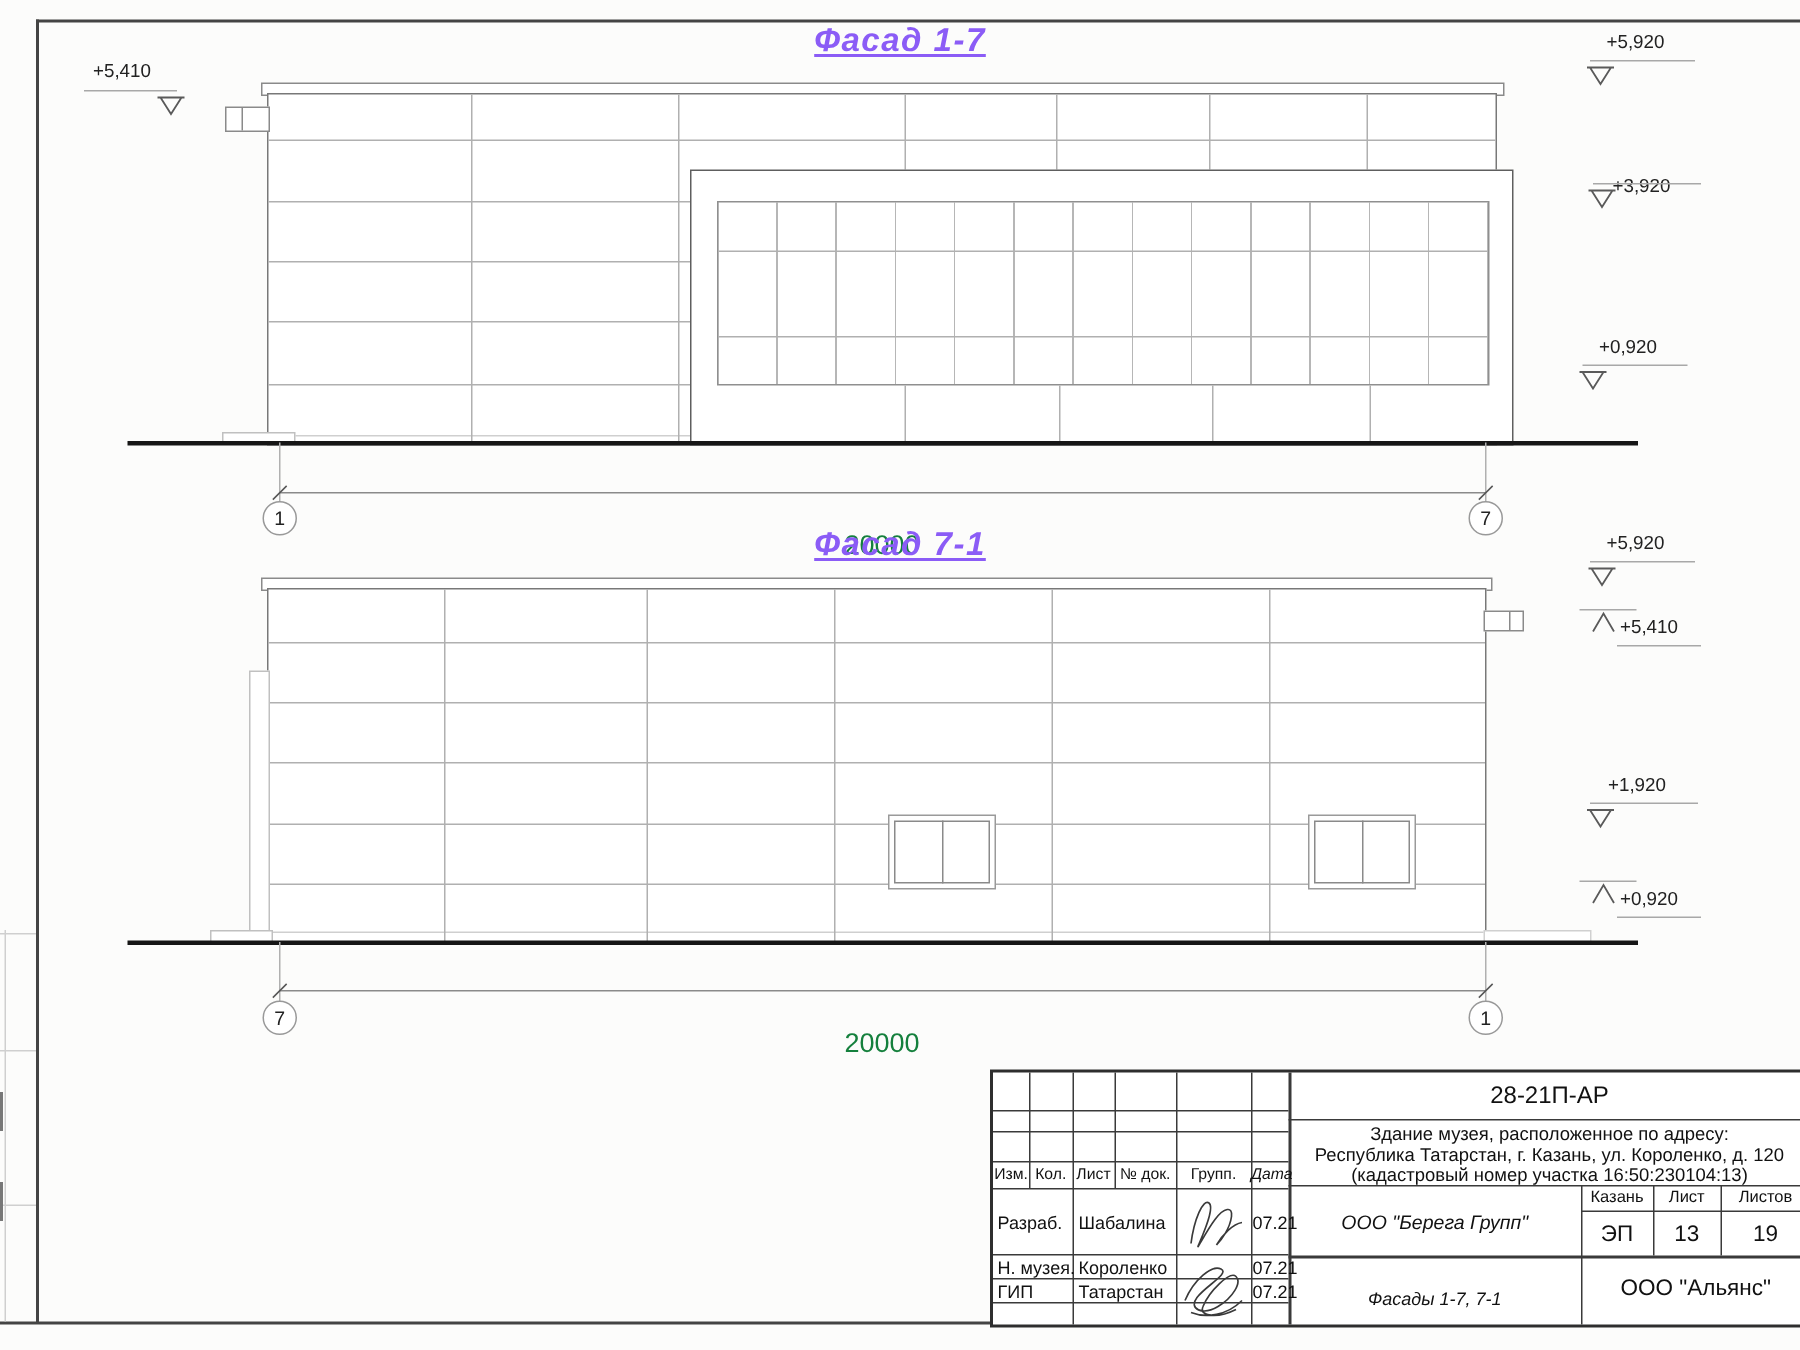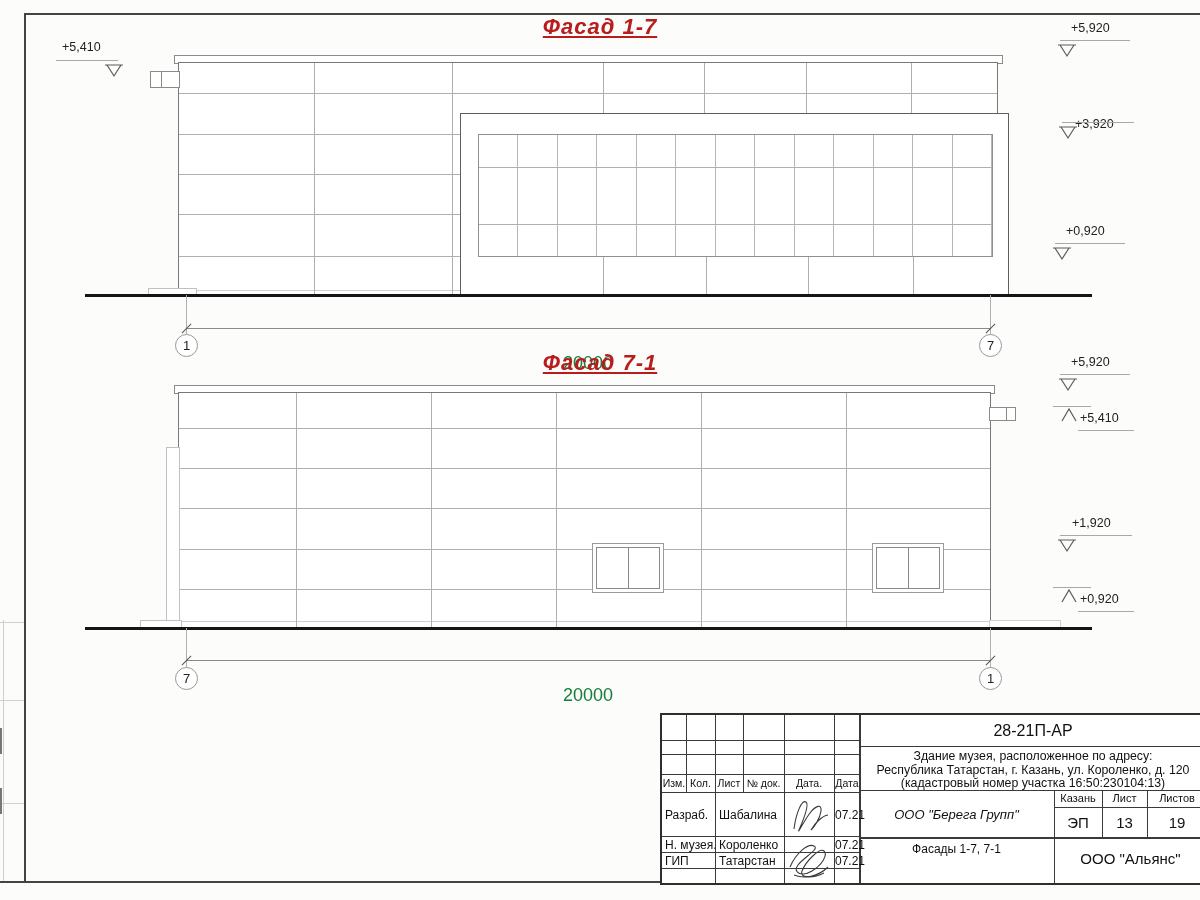--- a/index.html
+++ b/index.html
@@ -11,21 +11,21 @@
   .hline{position:absolute;height:0;border-top:1px solid #b0b0b0;}
   .vline{position:absolute;width:0;border-left:1px solid #b0b0b0;}
   .dark{border-color:#444;}
   .mid{border-color:#8a8a8a;}
   .xlight{border-color:#cfcfcf;}
   .ground{position:absolute;height:3px;background:#161616;}
   .volume{position:absolute;background:#fff;border:1px solid #787878;}
   .cap{position:absolute;background:#fff;border:1px solid #8a8a8a;}
   .facade-title{
     position:absolute;text-align:center;font-size:22px;font-weight:bold;font-style:italic;
-    text-decoration:underline;color:#b91c1c;letter-spacing:1px;
+    text-decoration:underline;color:#8b5cf6;letter-spacing:1px;
   }
   .elev-text{position:absolute;font-size:12.5px;color:#222;white-space:nowrap;}
   .elev-line{position:absolute;height:0;border-top:1px solid #a8a8a8;}
   .dim-label{position:absolute;font-size:18px;color:#15803d;text-align:center;margin-top:48px;}
   .dim-line{position:absolute;height:0;border-top:1px solid #8a8a8a;}
   .dim-tick{position:absolute;width:13px;height:0;border-top:1.5px solid #555;transform:rotate(-45deg);}
   .axis-circle{
     position:absolute;width:21px;height:21px;border:1px solid #999;border-radius:50%;
     background:#fff;font-size:13px;color:#222;display:flex;align-items:center;justify-content:center;
   }
@@ -212,22 +212,22 @@
     <div class="hl" style="left:0;top:59px;width:197px;"></div>
     <div class="hl" style="left:0;top:77px;width:197px;"></div>
     <div class="hl" style="left:0;top:121px;width:197px;"></div>
     <div class="hl" style="left:0;top:137px;width:197px;"></div>
     <div class="hl" style="left:0;top:153px;width:197px;"></div>
 
     <div class="cell-text ctr" style="left:0;top:62px;width:24px;font-size:10.5px;">Изм.</div>
     <div class="cell-text ctr" style="left:24px;top:62px;width:29px;font-size:10.5px;">Кол.</div>
     <div class="cell-text ctr" style="left:53px;top:62px;width:28px;font-size:10.5px;">Лист</div>
     <div class="cell-text ctr" style="left:81px;top:62px;width:41px;font-size:10.5px;">№ док.</div>
-    <div class="cell-text ctr" style="left:122px;top:62px;width:50px;font-size:10.5px;">Дата.</div>
-    <div class="cell-text ctr" style="left:172px;top:62px;width:26px;font-size:10.5px;">Дата</div>
+    <div class="cell-text ctr" style="left:122px;top:62px;width:50px;font-size:10.5px;">Групп.</div>
+    <div class="cell-text ctr" style="left:172px;top:62px;width:26px;font-size:10.5px;font-style:italic;">Дата</div>
 
     <div class="cell-text" style="left:3px;top:93px;text-align:right;">Разраб.</div>
     <div class="cell-text" style="left:57px;top:93px;">Шабалина</div>
     <div class="cell-text" style="left:173px;top:93px;">07.21</div>
     <div class="cell-text" style="left:3px;top:123px;">Н. музея.</div>
     <div class="cell-text" style="left:57px;top:123px;">Короленко</div>
     <div class="cell-text" style="left:173px;top:123px;">07.21</div>
     <div class="cell-text" style="left:3px;top:139px;">ГИП</div>
     <div class="cell-text" style="left:57px;top:139px;">Татарстан</div>
     <div class="cell-text" style="left:173px;top:139px;">07.21</div>
@@ -252,17 +252,17 @@
     <div class="cell-text ctr" style="left:197px;top:34px;width:348px;font-size:12.3px;">Здание музея, расположенное по адресу:</div>
     <div class="cell-text ctr" style="left:197px;top:48px;width:348px;font-size:12.3px;">Республика Татарстан, г. Казань, ул. Короленко, д. 120</div>
     <div class="cell-text ctr" style="left:197px;top:61px;width:348px;font-size:12.3px;">(кадастровый номер участка 16:50:230104:13)</div>
     <div class="cell-text ctr" style="left:197px;top:92px;width:195px;font-style:italic;font-size:13px;">ООО "Берега Групп"</div>
     <div class="cell-text ctr" style="left:392px;top:77px;width:48px;font-size:11px;">Казань</div>
     <div class="cell-text ctr" style="left:440px;top:77px;width:45px;font-size:11px;">Лист</div>
     <div class="cell-text ctr" style="left:485px;top:77px;width:60px;font-size:11px;">Листов</div>
     <div class="cell-text ctr" style="left:392px;top:99px;width:48px;font-size:15px;">ЭП</div>
     <div class="cell-text ctr" style="left:440px;top:99px;width:45px;font-size:15px;">13</div>
     <div class="cell-text ctr" style="left:485px;top:99px;width:60px;font-size:15px;">19</div>
-    <div class="cell-text ctr" style="left:197px;top:127px;width:195px;font-size:12px;">Фасады 1-7, 7-1</div>
+    <div class="cell-text ctr" style="left:197px;top:144px;width:195px;font-size:12px;font-style:italic;">Фасады 1-7, 7-1</div>
     <div class="cell-text ctr" style="left:392px;top:135px;width:153px;font-size:15px;">ООО "Альянс"</div>
   </div>
 
 </div>
 
 </body></html>

